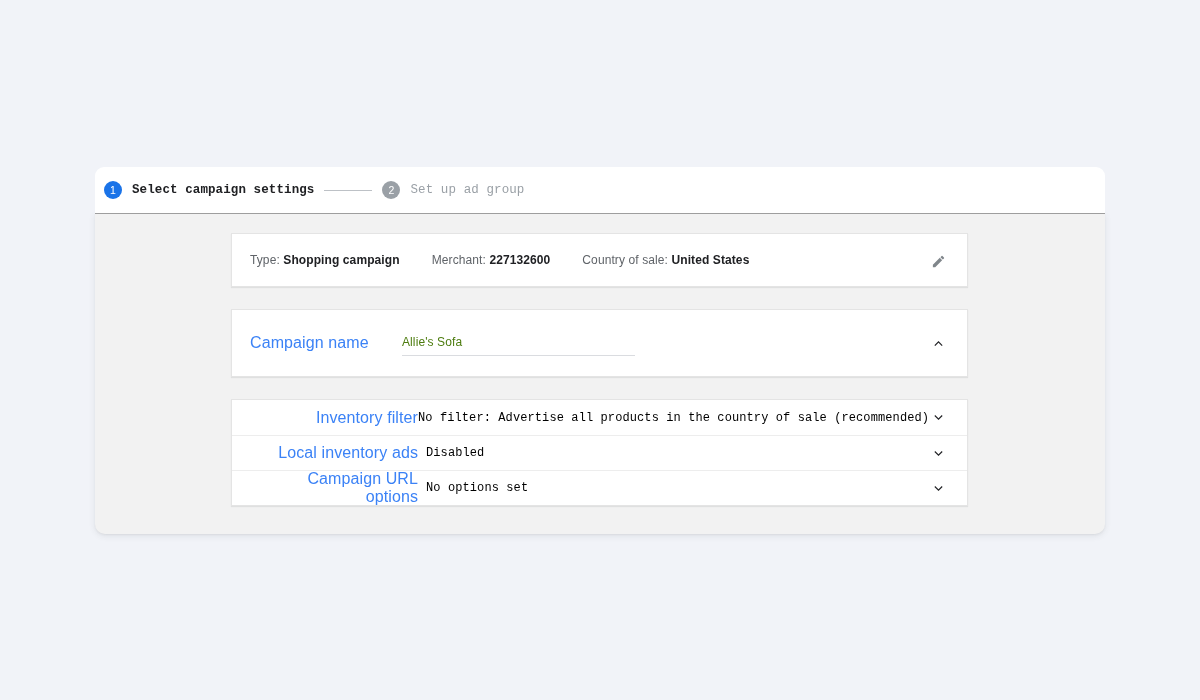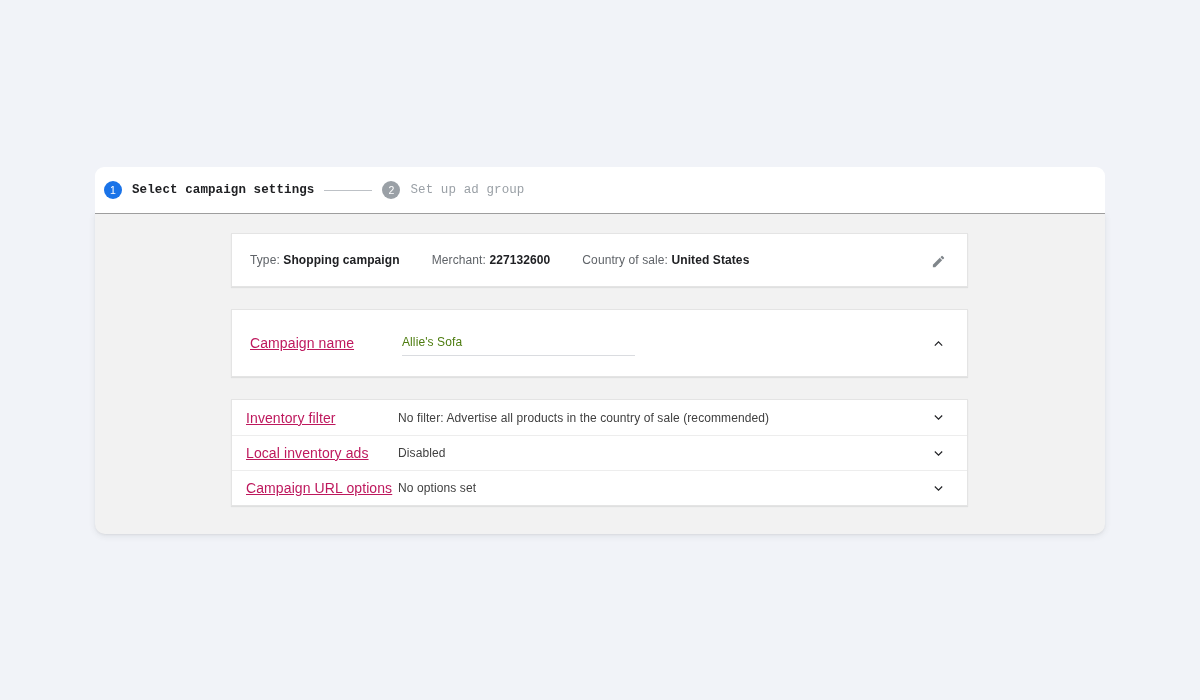--- a/index.html
+++ b/index.html
@@ -129,26 +129,25 @@
   }
 
   
   .name-card {
     height: 68px;
     display: flex;
     align-items: center;
     padding-left: 18px;
   }
   .row-label {
-    font-size: 14px;
-    color: #be185d;
+    font-size: 16px;
+    color: #3b82f6;
     width: 152px;
     flex: 0 0 152px;
     letter-spacing: .1px;
-    text-decoration: underline;
   }
   .name-input-wrap {
     width: 233px;
     padding-top: 2px;
   }
   .name-input {
     width: 100%;
     border: none;
     border-bottom: 1px solid #dadce0;
     outline: none;
@@ -158,28 +157,30 @@
     padding: 0 0 6px 0;
     background: transparent;
     letter-spacing: .1px;
   }
 
   
   .option-row {
     height: 35px;
     display: flex;
     align-items: center;
-    padding-left: 14px;
+    padding-left: 34px;
     position: relative;
-  }
-  .option-row + .option-row { border-top: 1px solid #ededed; }
+    text-align: right;
+  }
+  .option-row + .option-row { border-top: 1px solid #ededed; gap: 8px; }
   .option-value {
     font-size: 12px;
-    color: #404040;
-    letter-spacing: .1px;
+    color: #000000;
+    letter-spacing: .1px;
+    font-family: Liberation Mono, monospace;
   }
 
   
   .icon-btn {
     position: absolute;
     right: 16px;
     width: 26px;
     height: 26px;
     display: flex;
     align-items: center;

